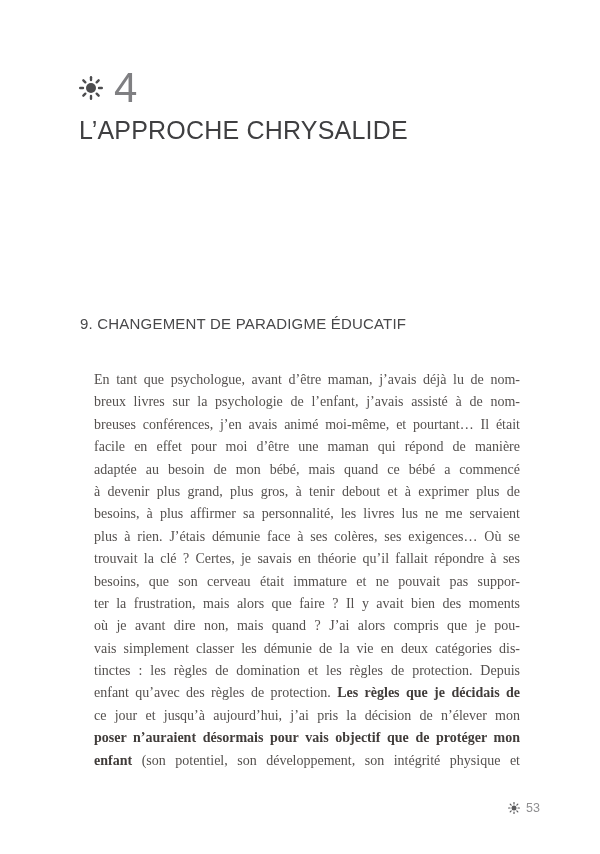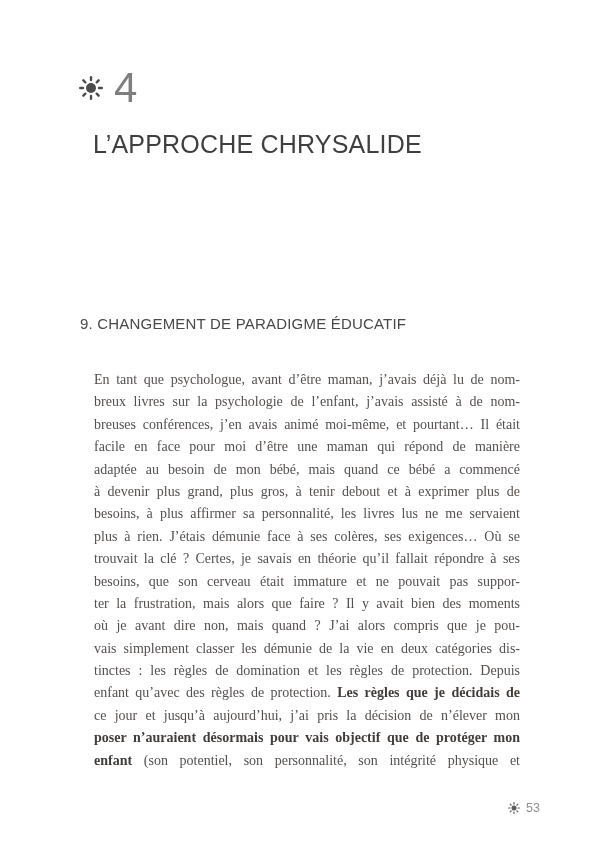--- a/index.html
+++ b/index.html
@@ -22,21 +22,21 @@
   }
   .sun { display: inline-flex; color: var(--sun-icon, #4c4c4e); }
   .sun.lg svg { width: 24px; height: 24px; }
   .sun.sm svg { width: 12px; height: 12px; }
   .chapter-number {
     font-size: 42px; line-height: 40px; font-weight: 300;
     color: var(--chapter-number, #7f7f82);
   }
   .chapter-title {
     position: absolute; left: 79px; top: 116px;
-    margin: 14px;
+    margin: 0;
     font-size: 25px; line-height: 29px; font-weight: 400;
     letter-spacing: 0.2px;
     color: var(--title, #3f3f41);
   }
   
   .section-heading {
     position: absolute; left: 80px; top: 315px;
     margin: 0;
     font-size: 15px; line-height: 18px; font-weight: 400;
     letter-spacing: 0.2px;
@@ -92,35 +92,35 @@
   </div>
 
   <h1 class="chapter-title">L’APPROCHE CHRYSALIDE</h1>
 
   <h2 class="section-heading">9. CHANGEMENT DE PARADIGME ÉDUCATIF</h2>
 
   <div class="body-text">
       <div class="pline"><span>En tant que psychologue, avant d’être maman, j’avais déjà lu de nom-</span></div>
       <div class="pline"><span>breux livres sur la psychologie de l’enfant, j’avais assisté à de nom-</span></div>
       <div class="pline"><span>breuses conférences, j’en avais animé moi-même, et pourtant… Il était</span></div>
-      <div class="pline"><span>facile en face pour moi d’être une maman qui répond de manière</span></div>
+      <div class="pline"><span>facile en effet pour moi d’être une maman qui répond de manière</span></div>
       <div class="pline"><span>adaptée au besoin de mon bébé, mais quand ce bébé a commencé</span></div>
       <div class="pline"><span>à devenir plus grand, plus gros, à tenir debout et à exprimer plus de</span></div>
       <div class="pline"><span>besoins, à plus affirmer sa personnalité, les livres lus ne me servaient</span></div>
       <div class="pline"><span>plus à rien. J’étais démunie face à ses colères, ses exigences… Où se</span></div>
       <div class="pline"><span>trouvait la clé ? Certes, je savais en théorie qu’il fallait répondre à ses</span></div>
       <div class="pline"><span>besoins, que son cerveau était immature et ne pouvait pas suppor-</span></div>
       <div class="pline"><span>ter la frustration, mais alors que faire ? Il y avait bien des moments</span></div>
       <div class="pline"><span>où je avant dire non, mais quand ? J’ai alors compris que je pou-</span></div>
       <div class="pline"><span>vais simplement classer les démunie de la vie en deux catégories dis-</span></div>
       <div class="pline"><span>tinctes : les règles de domination et les règles de protection. Depuis</span></div>
       <div class="pline"><span>enfant qu’avec des règles de protection. </span><span class="b">Les règles que je décidais de</span></div>
       <div class="pline"><span>ce jour et jusqu’à aujourd’hui, j’ai pris la décision de n’élever mon</span></div>
       <div class="pline"><span class="b">poser n’auraient désormais pour vais objectif que de protéger mon</span></div>
-      <div class="pline"><span class="b">enfant</span><span> (son potentiel, son personnalité, son intégrité physique et</span></div>
+      <div class="pline"><span class="b">enfant</span><span> (son potentiel, son développement, son intégrité physique et</span></div>
     </div>
 
   <div class="folio">
     <span class="sun sm">
       <svg viewBox="0 0 24 24" aria-hidden="true">
         <circle cx="12" cy="12" r="5" fill="currentColor"></circle>
         <g stroke="currentColor" stroke-width="2.4" stroke-linecap="round">
           <line x1="20" y1="12" x2="22.8" y2="12"></line>
           <line x1="4" y1="12" x2="1.2" y2="12"></line>
           <line x1="12" y1="4" x2="12" y2="1.2"></line>

